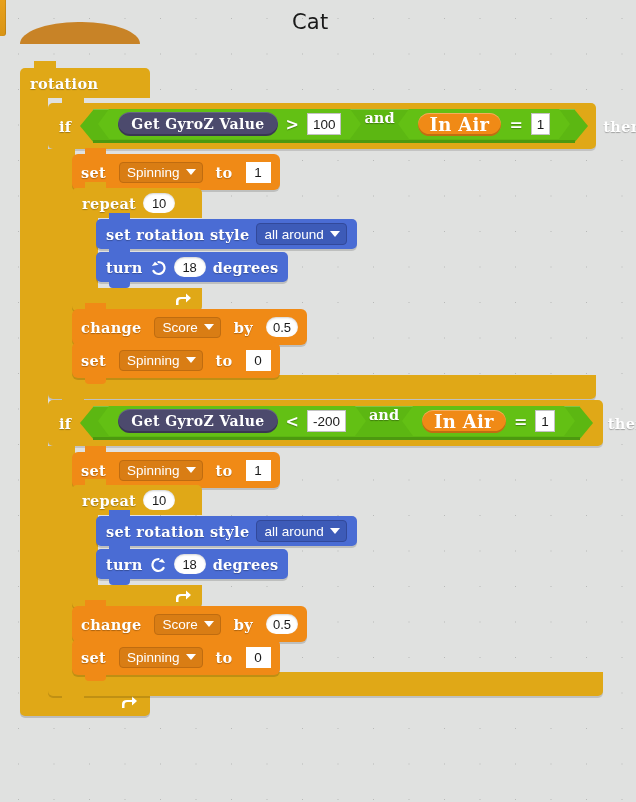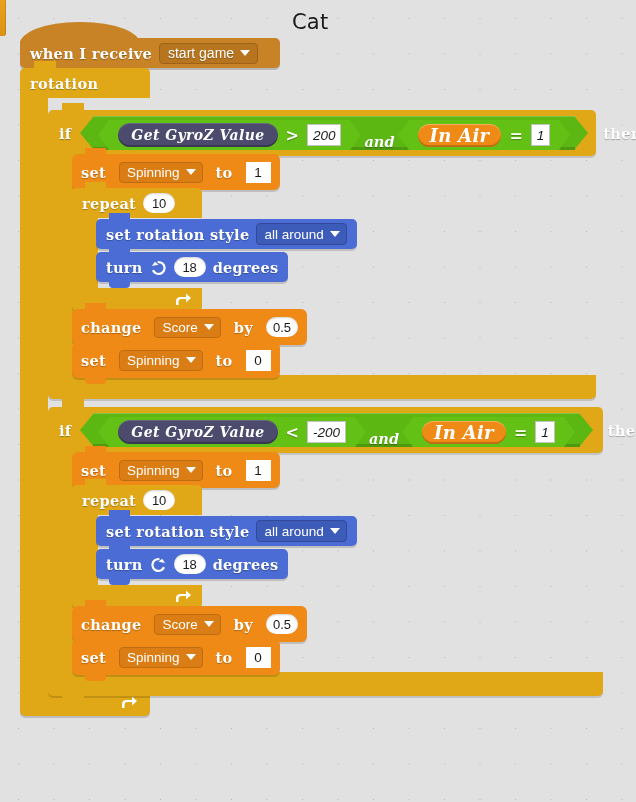--- a/index.html
+++ b/index.html
@@ -191,21 +191,21 @@
     right: 12px;
     top: 6px;
     width: 18px; height: 15px;
     color: #fff;
   }
 
   
   .ifblock { position: absolute; }
   .if-head {
     position: absolute;
-    left: 0; top: 7px;
+    left: 0; top: 0;
     height: 46px;
     background: #e0a817;
     border-radius: 5px;
     display: flex;
     align-items: center;
     padding-left: 11px;
     box-sizing: border-box;
     gap: 9px;
     box-shadow: 0 2px 0 rgba(0,0,0,0.13);
   }
@@ -242,27 +242,26 @@
   }
   .hexwrap {
     position: relative;
     display: inline-flex;
     align-items: center;
     height: 34px;
   }
   .hex-outer {
     position: relative;
     display: inline-flex;
-    align-items: flex-end;
+    align-items: flex-start;
     height: 34px;
     background: #5cb712;
     padding: 0 16px;
     gap: 10px;
     box-shadow: inset 0 -3px 0 rgba(0,0,0,0.16), inset 0 1px 0 rgba(255,255,255,0.22);
-    font-style: italic;
   }
   .hex-cap-l, .hex-cap-r {
     width: 0; height: 0;
     flex: 0 0 auto;
   }
   .hex-cap-l {
     border-top: 17px solid transparent;
     border-bottom: 17px solid transparent;
     border-right: 14px solid #5cb712;
     margin-right: -1px;
@@ -542,27 +541,20 @@
 <div class="bg-overlay"></div>
 
 <div class="canvas">
 
   <div class="edge-sliver"></div>
 
   <div class="sprite-title">Cat</div>
 
   <div class="hat-block">
     <div class="hat-cap"></div>
-    <div class="hat-body">
-      <span class="blk-label">when I receive</span>
-      <span class="dropdown">
-        <span class="dd-text">start game</span>
-        <span class="caret"></span>
-      </span>
-    </div>
   </div>
 
   <div class="forever">
     <div class="forever-head">
       <span class="blk-label">rotation</span>
     </div>
   </div>
   <div class="forever-arm"></div>
   <div class="forever-foot">
     <svg class="loop-arrow" viewBox="0 0 18 15">
@@ -575,21 +567,21 @@
       <span class="blk-label">if</span>
       <span class="hexwrap">
         <span class="hex-cap-l"></span>
         <span class="hex-outer">
           <span class="hex-inner">
             <span class="cap-l"></span>
             <span class="reporter-dark">
               <span>Get GyroZ Value</span>
             </span>
             <span class="op-sym">&gt;</span>
-            <span class="num-input">200</span>
+            <span class="num-input">100</span>
             <span class="cap-r"></span>
           </span>
           <span class="and-text">and</span>
           <span class="hex-inner">
             <span class="cap-l"></span>
             <span class="reporter-var">
               <span>In Air</span>
             </span>
             <span class="op-sym">=</span>
             <span class="num-input">1</span>

